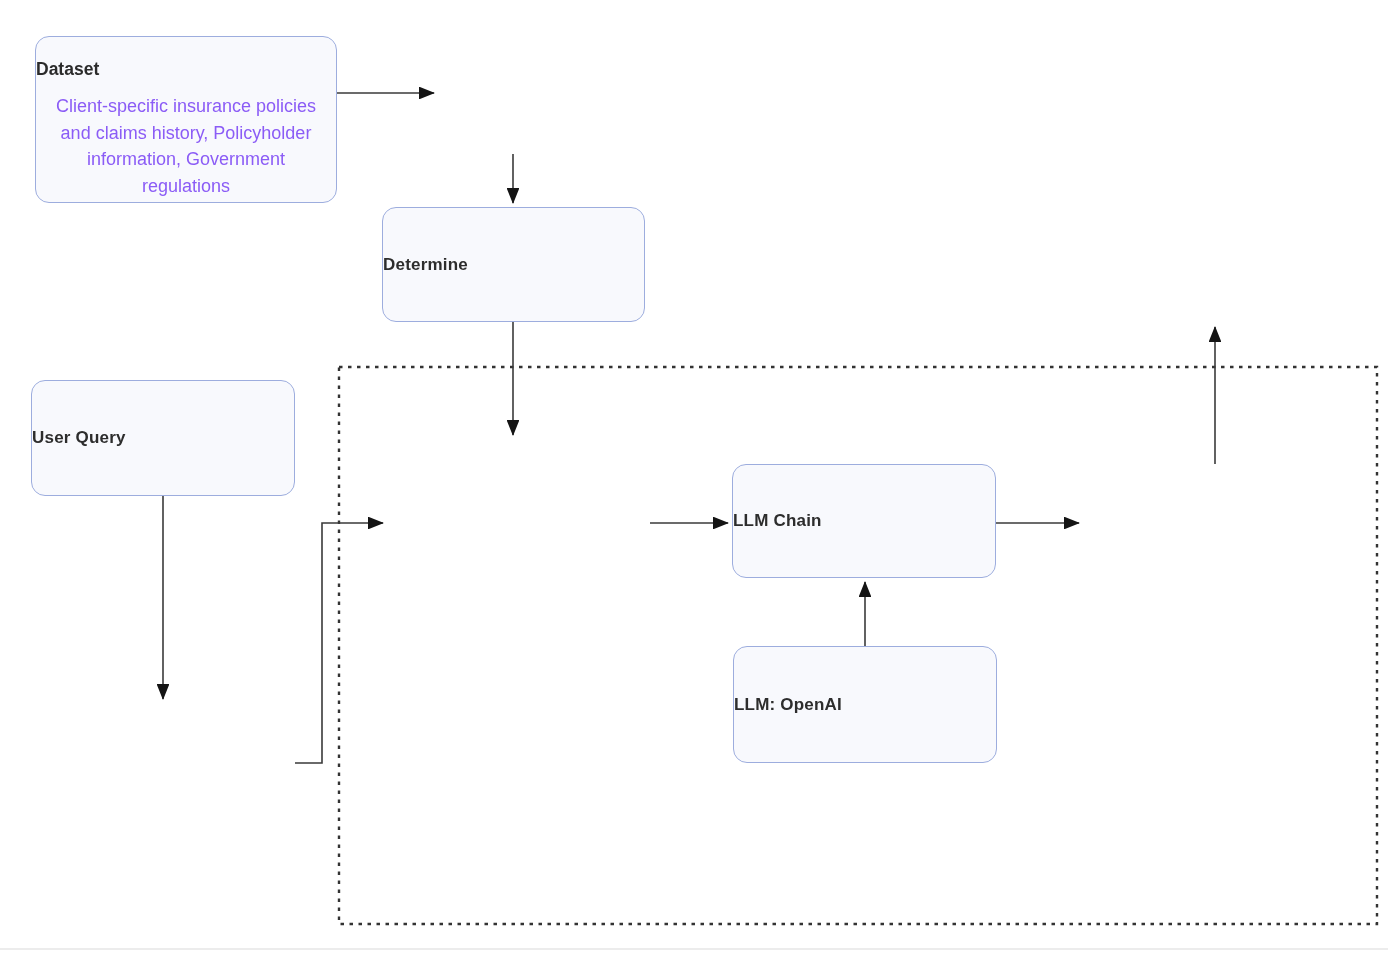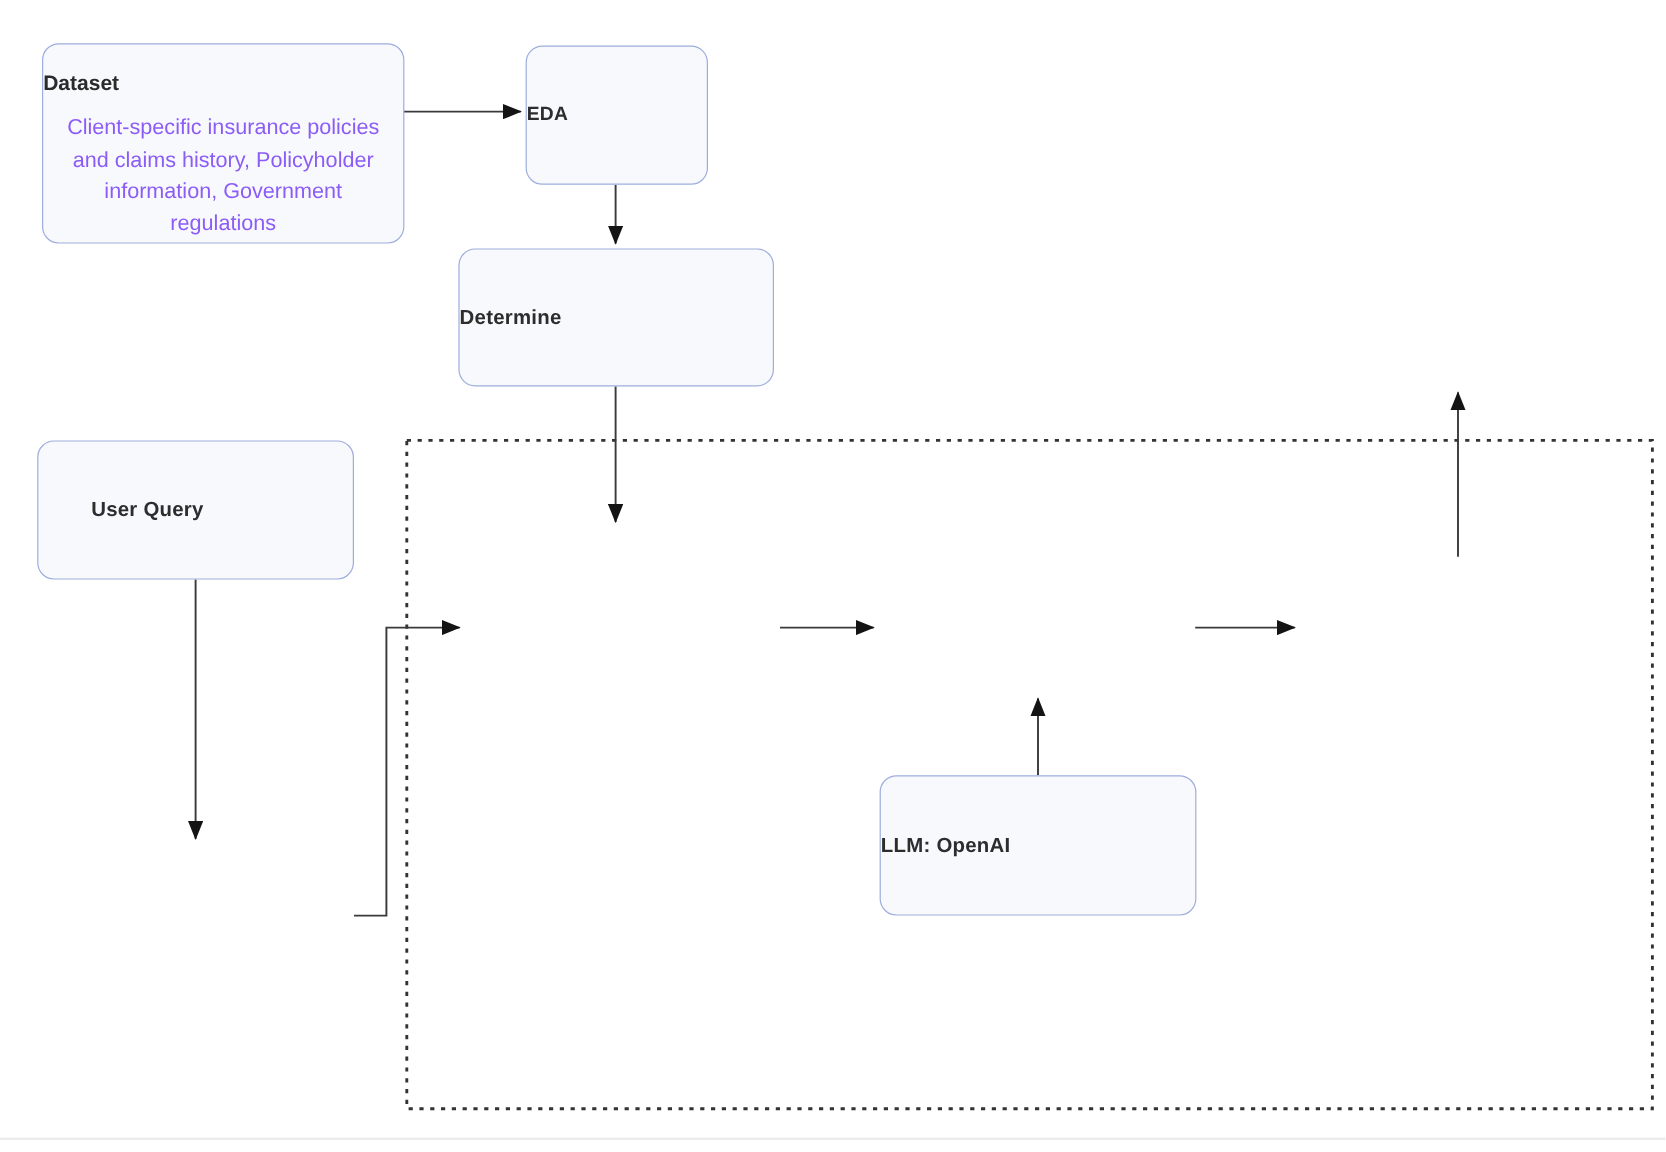--- a/index.html
+++ b/index.html
@@ -53,21 +53,21 @@
     font-weight: 400;
     color: #8b5cf6;
     line-height: 1.48;
     padding: 0 14px;
   }
   
   #node-dataset        { left: 35px;  top: 36px;  width: 302px; height: 167px; justify-content: flex-start; padding-top: 22px; }
   #node-eda            { left: 438px; top: 38px;  width: 152px; height: 116px; }
   #node-embeddings     { left: 382px; top: 207px; width: 263px; height: 115px; }
   #node-final-report   { left: 1083px; top: 205px; width: 265px; height: 117px; }
-  #node-user-query     { left: 31px;  top: 367px; width: 264px; height: 116px; padding-left: 44px; }
+  #node-user-query     { left: 31px;  top: 380px; width: 264px; height: 116px; }
   #node-api            { left: 31px;  top: 703px; width: 264px; height: 116px; }
   #node-prompt-template{ left: 387px; top: 439px; width: 263px; height: 198px; justify-content: flex-start; padding-top: 20px; border-radius: 18px; }
   #node-llm-chain      { left: 732px; top: 464px; width: 264px; height: 114px; }
   #node-llm-openai     { left: 733px; top: 646px; width: 264px; height: 117px; }
   #node-output-parsing { left: 1083px; top: 464px; width: 264px; height: 114px; }
   #node-eda .node-label { font-size: 16px; }
   #node-api .node-label { font-size: 24px; letter-spacing: 2px; font-weight: 700; }
   #node-prompt-template .node-title { font-size: 18px; margin-bottom: 14px; }
   #node-prompt-template .node-desc  { padding: 0 10px; }
   .bottom-divider {
@@ -102,35 +102,35 @@
     <path d="M996,523 L1079,523" fill="none" stroke="#3a3a3a" stroke-width="1.6" marker-end="url(#arrow)"></path>
     <path d="M865,646 L865,582" fill="none" stroke="#3a3a3a" stroke-width="1.6" marker-end="url(#arrow)"></path>
     <path d="M1215,464 L1215,327" fill="none" stroke="#3a3a3a" stroke-width="1.6" marker-end="url(#arrow)"></path>
   </svg>
 
   <div class="node" id="node-dataset">
     <div class="node-title">Dataset</div>
     <div class="node-desc">Client-specific insurance policies and claims history, Policyholder information, Government regulations</div>
   </div>
 
-  <div class="node" id="node-eda">
-    <div class="node-label">EDA</div>
-  </div>
 
   <div class="node" id="node-embeddings">
     <div class="node-label">Determine</div>
   </div>
 
 
   <div class="node" id="node-user-query">
     <div class="node-label">User Query</div>
   </div>
 
 
 
+  <div class="node" id="node-llm-chain">
+    <div class="node-label">LLM Chain</div>
+  </div>
 
   <div class="node" id="node-llm-openai">
     <div class="node-label">LLM: OpenAI</div>
   </div>
 
 
   <div class="bottom-divider"></div>
 </div>
 
 </body></html>

